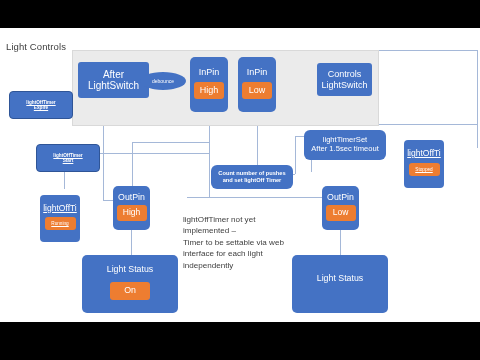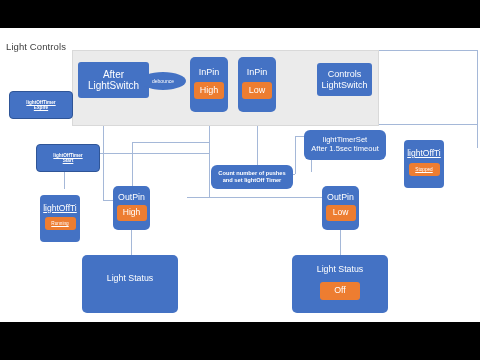--- a/index.html
+++ b/index.html
@@ -161,22 +161,27 @@
     <span class="badge" style="width:30px;height:16px;font-size:8.5px;">High</span>
   </div>
 
   <div class="node rounded-lg" style="left:322px;top:186px;width:37px;height:44px;font-size:8.8px;padding-bottom:3px;">
     <span class="label" style="margin-bottom:3px;">OutPin</span>
     <span class="badge" style="width:30px;height:16px;font-size:8.5px;">Low</span>
   </div>
 
   <div class="node rounded-lg" style="left:82px;top:255px;width:96px;height:58px;font-size:8.8px;padding-bottom:4px;">
     <span class="label" style="margin-bottom:7px;">Light Status</span>
+    <span class="badge" style="width:40px;height:18px;font-size:8.8px;">On</span>
   </div>
 
   <div class="node rounded-lg" style="left:292px;top:255px;width:96px;height:58px;font-size:8.8px;padding-bottom:4px;">
     <span class="label" style="margin-bottom:7px;">Light Status</span>
-    <span class="badge" style="width:40px;height:18px;font-size:8.8px;">Off</span>
   </div>
 
+  <div class="note" style="left:183px;top:214px;width:120px;">lightOffTimer not yet
+implemented –
+Timer to be settable via web
+interface for each light
+independently</div>
 
 
 </div>
 
 </body></html>

